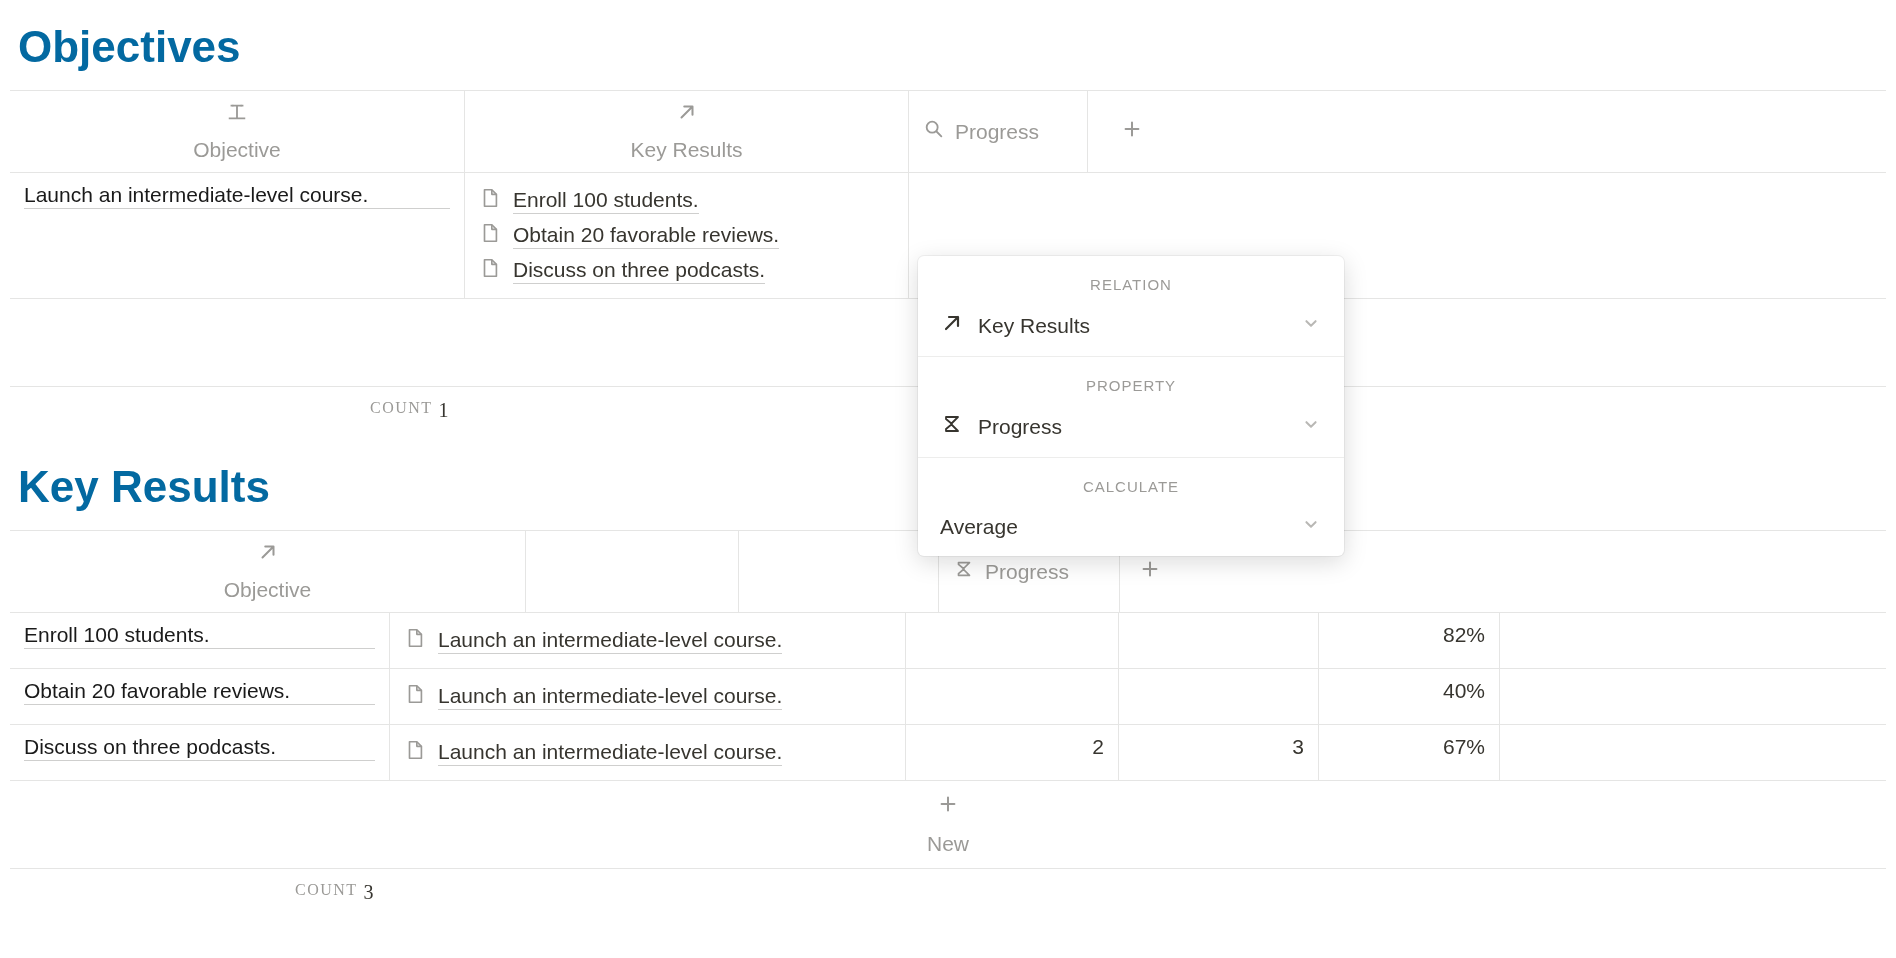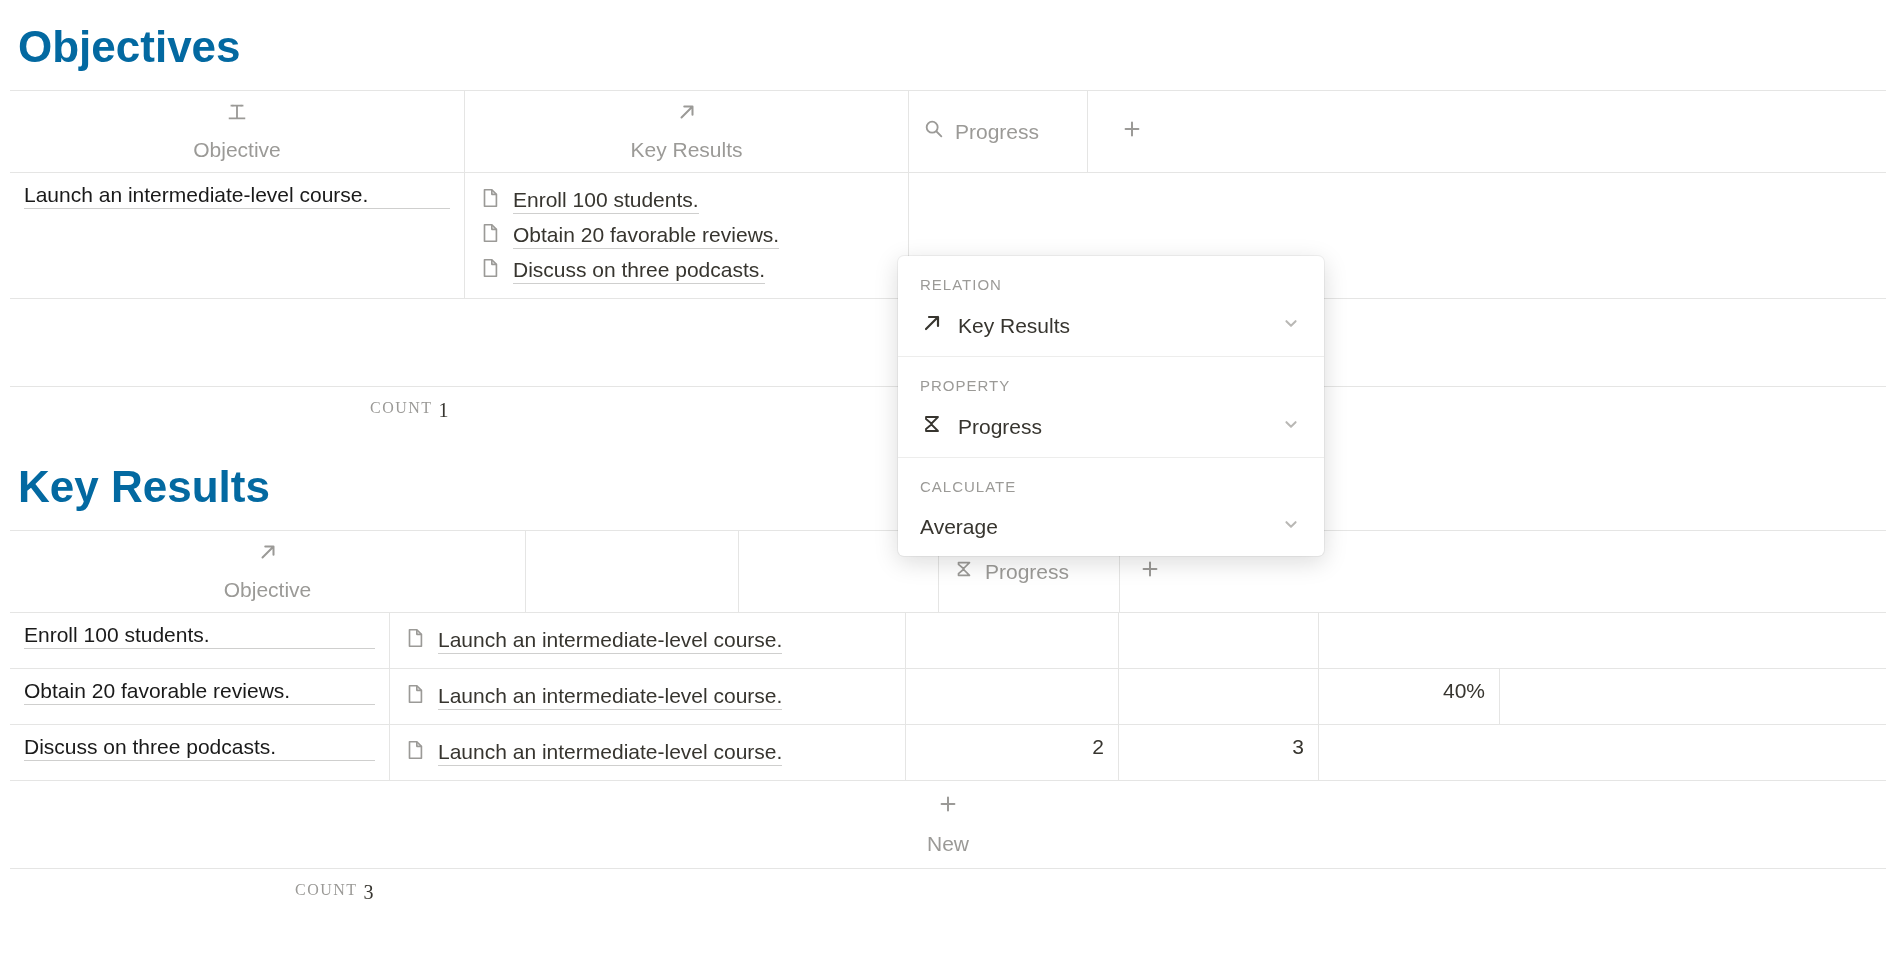--- a/index.html
+++ b/index.html
@@ -92,23 +92,24 @@
     letter-spacing: 0;
   }
 
   
   .popover {
     position: absolute;
     background: #fff;
     border-radius: 6px;
     box-shadow: 0 6px 24px rgba(15,15,15,.15), 0 0 0 1px rgba(15,15,15,.05);
     width: 426px;
-    left: 898px;
+    left: 918px;
     top: 256px;
     overflow: hidden;
+    text-align: center;
   }
   .popover-section-label {
     color: #9b9a97;
     font-size: 15px;
     font-weight: 500;
     letter-spacing: 1px;
     padding: 20px 22px 6px 22px;
   }
   .popover-row {
     display: flex;
@@ -268,20 +269,23 @@
               </svg></span>
           <span class="underline">Launch an intermediate-level course.</span>
         </div>
       </div>
       <div class="cell kr-c3">
           <span></span>
         </div>
       <div class="cell kr-c4">
           <span></span>
         </div>
+      <div class="cell kr-c5">
+          <span>82%</span>
+        </div>
       <div class="cell kr-c6"></div>
     </div>
 
     <div class="row">
       <div class="cell kr-c1">
         <span class="title-text underline">Obtain 20 favorable reviews.</span>
       </div>
       <div class="cell kr-c2">
         <div class="relation-item">
           <span class="page-icon col-icon"><svg class="ico" viewBox="0 0 24 24">
@@ -312,20 +316,23 @@
                 <use href="#i-page"></use>
               </svg></span>
           <span class="underline">Launch an intermediate-level course.</span>
         </div>
       </div>
       <div class="cell kr-c3">
           <span>2</span>
         </div>
       <div class="cell kr-c4">
           <span>3</span>
+        </div>
+      <div class="cell kr-c5">
+          <span>67%</span>
         </div>
       <div class="cell kr-c6"></div>
     </div>
   </div>
 
   <div class="new-row">
     <span class="col-icon"><svg class="ico" viewBox="0 0 24 24">
           <use href="#i-plus"></use>
         </svg></span>
     <span>New</span>

